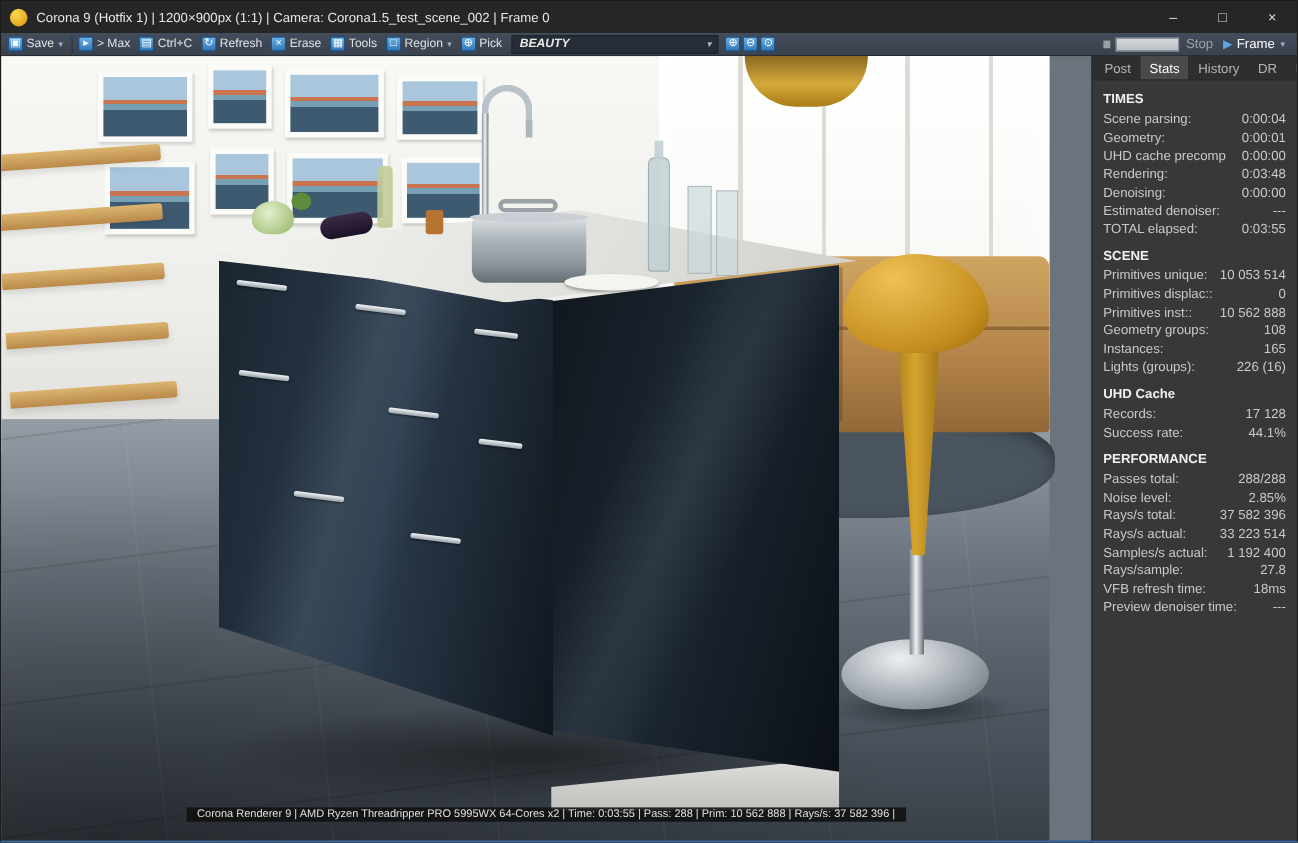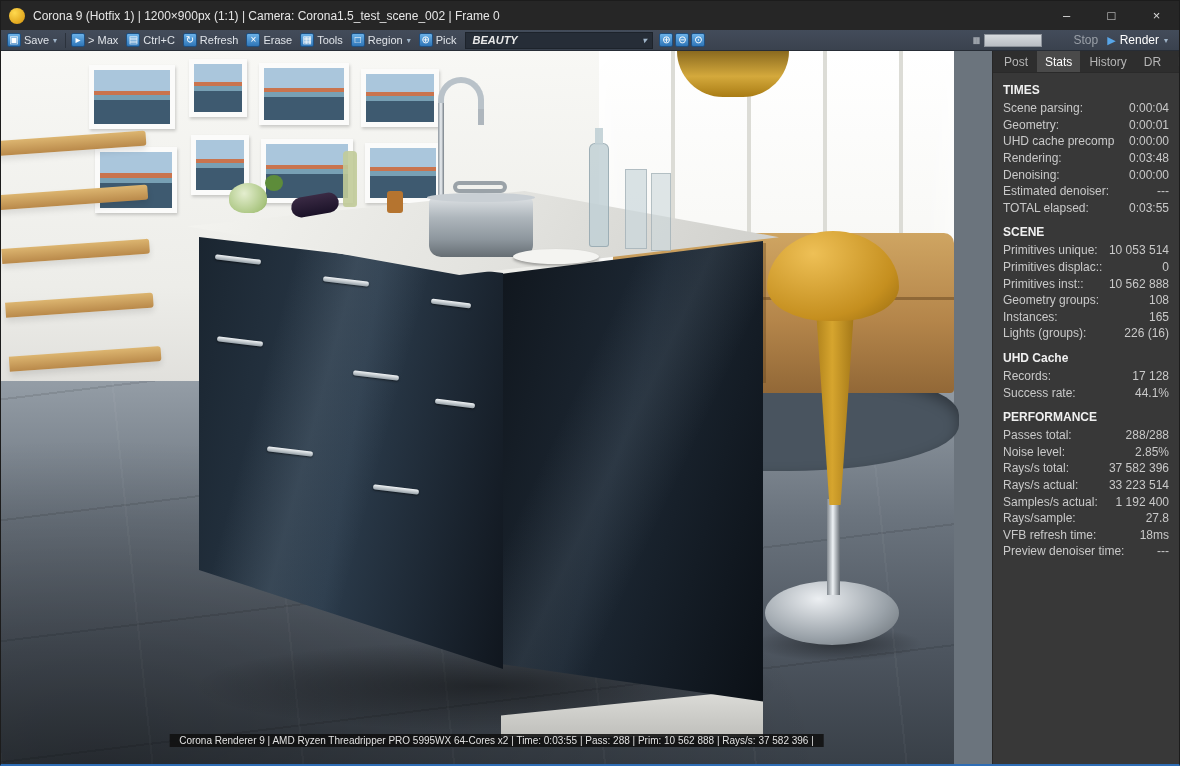--- a/index.html
+++ b/index.html
@@ -27,21 +27,21 @@
   .caret { font-size:8px; color:#9fb4c8; margin-left:1px; }
   .tb-sep { width:1px; height:15px; background:#2b323c; margin:0 2px; }
   .combo { width:188px; height:17px; background:#262d37; border:1px solid #1d232b; color:#e8e8e8;
            font-style:italic; font-weight:bold; font-size:11px; display:flex; align-items:center;
            padding:0 6px; margin:0 3px;gap:40px; }
   .combo .caret { margin-left:auto; }
   .zoom-group { display:flex; gap:2px; margin-left:2px; }
   .tb-right { margin-left:auto; display:flex; align-items:center; gap:6px; padding-right:4px; }
   .progress-chip { width:58px; height:13px; background:linear-gradient(#d6dade,#b9bec4);
                    border:1px solid #8d939b; }
-  .stop-label { font-size:12px; color:#9aa0a8;margin-left:25px; }
+  .stop-label { font-size:12px; color:#9aa0a8; }
   .pause-glyph { color:#9aa0a8; font-size:9px; letter-spacing:-2px; }
   .render-btn { display:flex; align-items:center; gap:4px; color:#fff; font-size:12px; padding:0 3px; }
   .play-glyph { color:#58a6e8; font-size:11px; }
 
   
   .main { display:flex; height:714px; }
   .viewport { position:relative; flex:1; overflow:hidden; background:#6b747d; }
 
   
   .scene div { position:absolute; }
@@ -237,21 +237,21 @@
       <span class="tb-icon">⊕</span>
       <span class="tb-icon">⊖</span>
       <span class="tb-icon">⊙</span>
     </div>
     <div class="tb-right">
       <span class="pause-glyph">▮▮</span>
       <div class="progress-chip"></div>
       <span class="stop-label">Stop</span>
       <div class="render-btn">
         <span class="play-glyph">▶</span>
-        <span>Render</span>
+        <span>Frame</span>
         <span class="caret">▾</span>
       </div>
     </div>
   </div>
 
   <div class="main">
 
     <div class="viewport scene">
       <div class="wall"></div>
       <div class="windows"></div>

